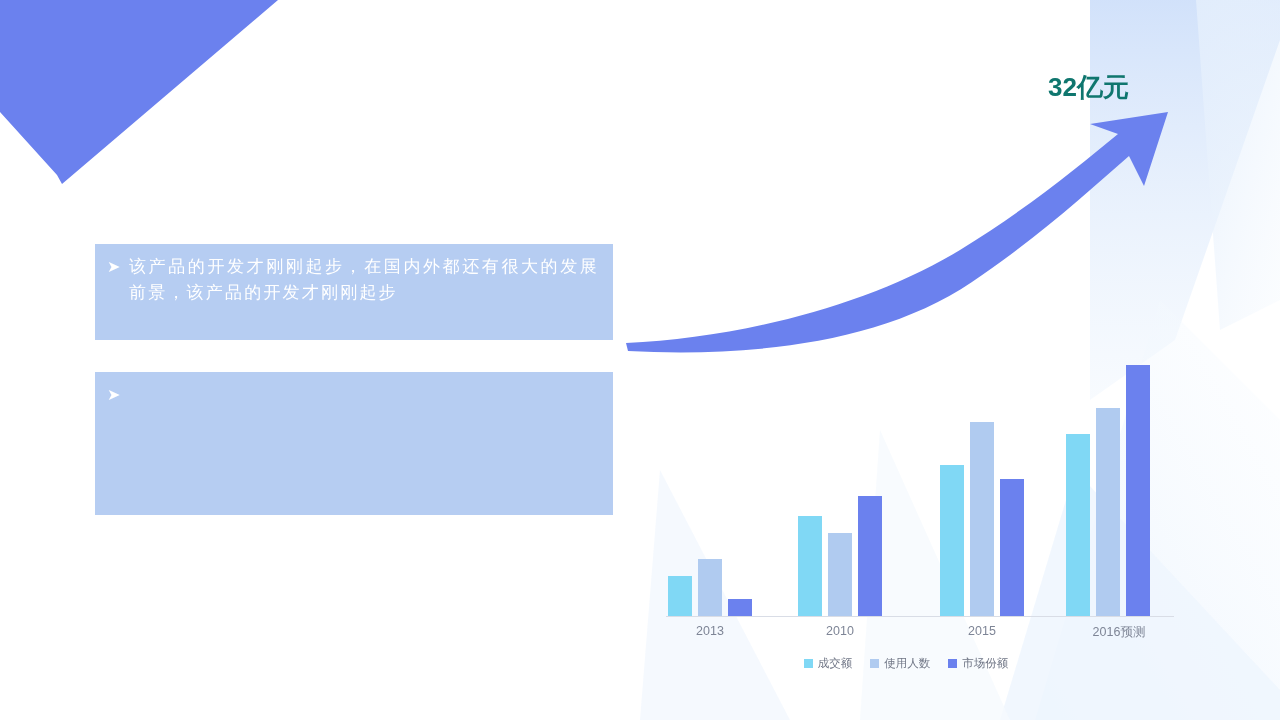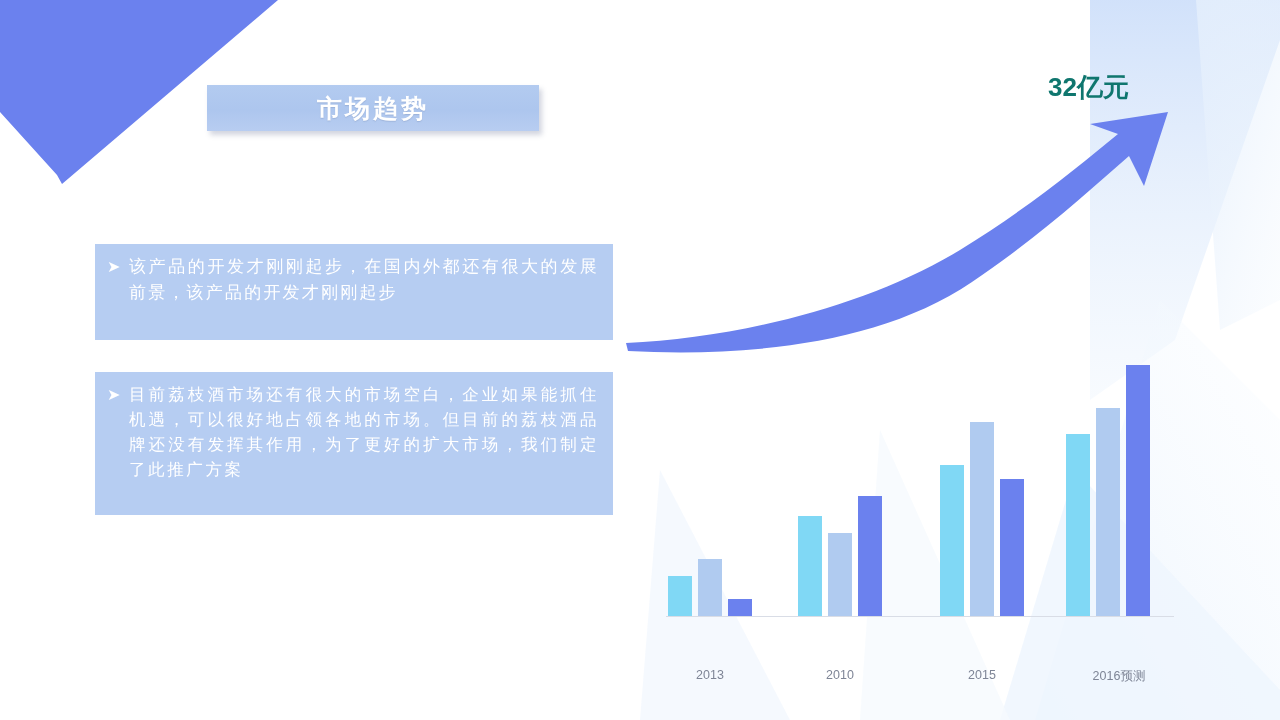--- a/index.html
+++ b/index.html
@@ -81,21 +81,21 @@
   .bar{
     position:absolute;bottom:0;width:24px;
   }
   .bar.s0{background:#80d8f5;}
   .bar.s1{background:#b0cbf0;}
   .bar.s2{background:#6b81ee;}
 
   .xlabels{position:absolute;left:0;top:404px;width:100%;height:24px;}
   .xlabel{
     position:absolute;top:0;color:#7e8596;font-size:12.5px;
-    text-align:center;white-space:nowrap;margin-top:44px;
+    text-align:center;white-space:nowrap;
   }
 
   .legend{
     position:absolute;left:0;top:436px;width:100%;
     display:flex;align-items:center;justify-content:center;gap:18px;
   }
   .legend-item{display:flex;align-items:center;gap:5px;}
   .swatch{width:9px;height:9px;display:inline-block;}
   .legend-label{color:#6f7585;font-size:11.5px;white-space:nowrap;}
 
@@ -135,32 +135,28 @@
       <polygon points="880,430 1010,720 860,720" fill="#f5fafe" opacity="0.75"></polygon>
     </svg>
   </div>
 
   <div class="corner-flag">
     <svg width="290" height="200" viewBox="0 0 290 200">
       <polygon points="0,0 278,0 62,184 57,175 0,112" fill="#6b81ee"></polygon>
     </svg>
   </div>
 
-  <div class="banner">
-    <div class="banner-label">市场趋势</div>
-  </div>
 
   <div class="txtbox one">
     <span class="arrow-bullet">➤</span>
     <span class="body">该产品的开发才刚刚起步，在国内外都还有很大的发展前景，该产品的开发才刚刚起步</span>
   </div>
 
   <div class="txtbox two">
     <span class="arrow-bullet">➤</span>
-    <span class="body">目前荔枝酒市场还有很大的市场空白，企业如果能抓住机遇，可以很好地占领各地的市场。但目前的荔枝酒品牌还没有发挥其作用，为了更好的扩大市场，我们制定了此推广方案</span>
   </div>
 
   <div class="callout">32亿元</div>
 
   <div class="chart">
 
     <svg class="chart-svg" width="560" height="400" viewBox="0 0 560 400">
       <path d="M6,233
                C 120,228 250,195 340,140
                C 410,97 460,55 498,24
@@ -199,17 +195,31 @@
           </div>
         </div>
 
       <div class="xlabels">
           <div class="xlabel" style="left: 2px; width: 120px;">2013</div>
           <div class="xlabel" style="left: 132px; width: 120px;">2010</div>
           <div class="xlabel" style="left: 274px; width: 120px;">2015</div>
           <div class="xlabel" style="left: 411px; width: 120px;">2016预测</div>
         </div>
 
+      <div class="legend">
+          <div class="legend-item">
+            <span class="swatch" style="background: rgb(128, 216, 245);"></span>
+            <span class="legend-label">成交额</span>
+          </div>
+          <div class="legend-item">
+            <span class="swatch" style="background: rgb(176, 203, 240);"></span>
+            <span class="legend-label">使用人数</span>
+          </div>
+          <div class="legend-item">
+            <span class="swatch" style="background: rgb(107, 129, 238);"></span>
+            <span class="legend-label">市场份额</span>
+          </div>
+        </div>
     </div>
   </div>
 
 
 </div>
 
 </body></html>

